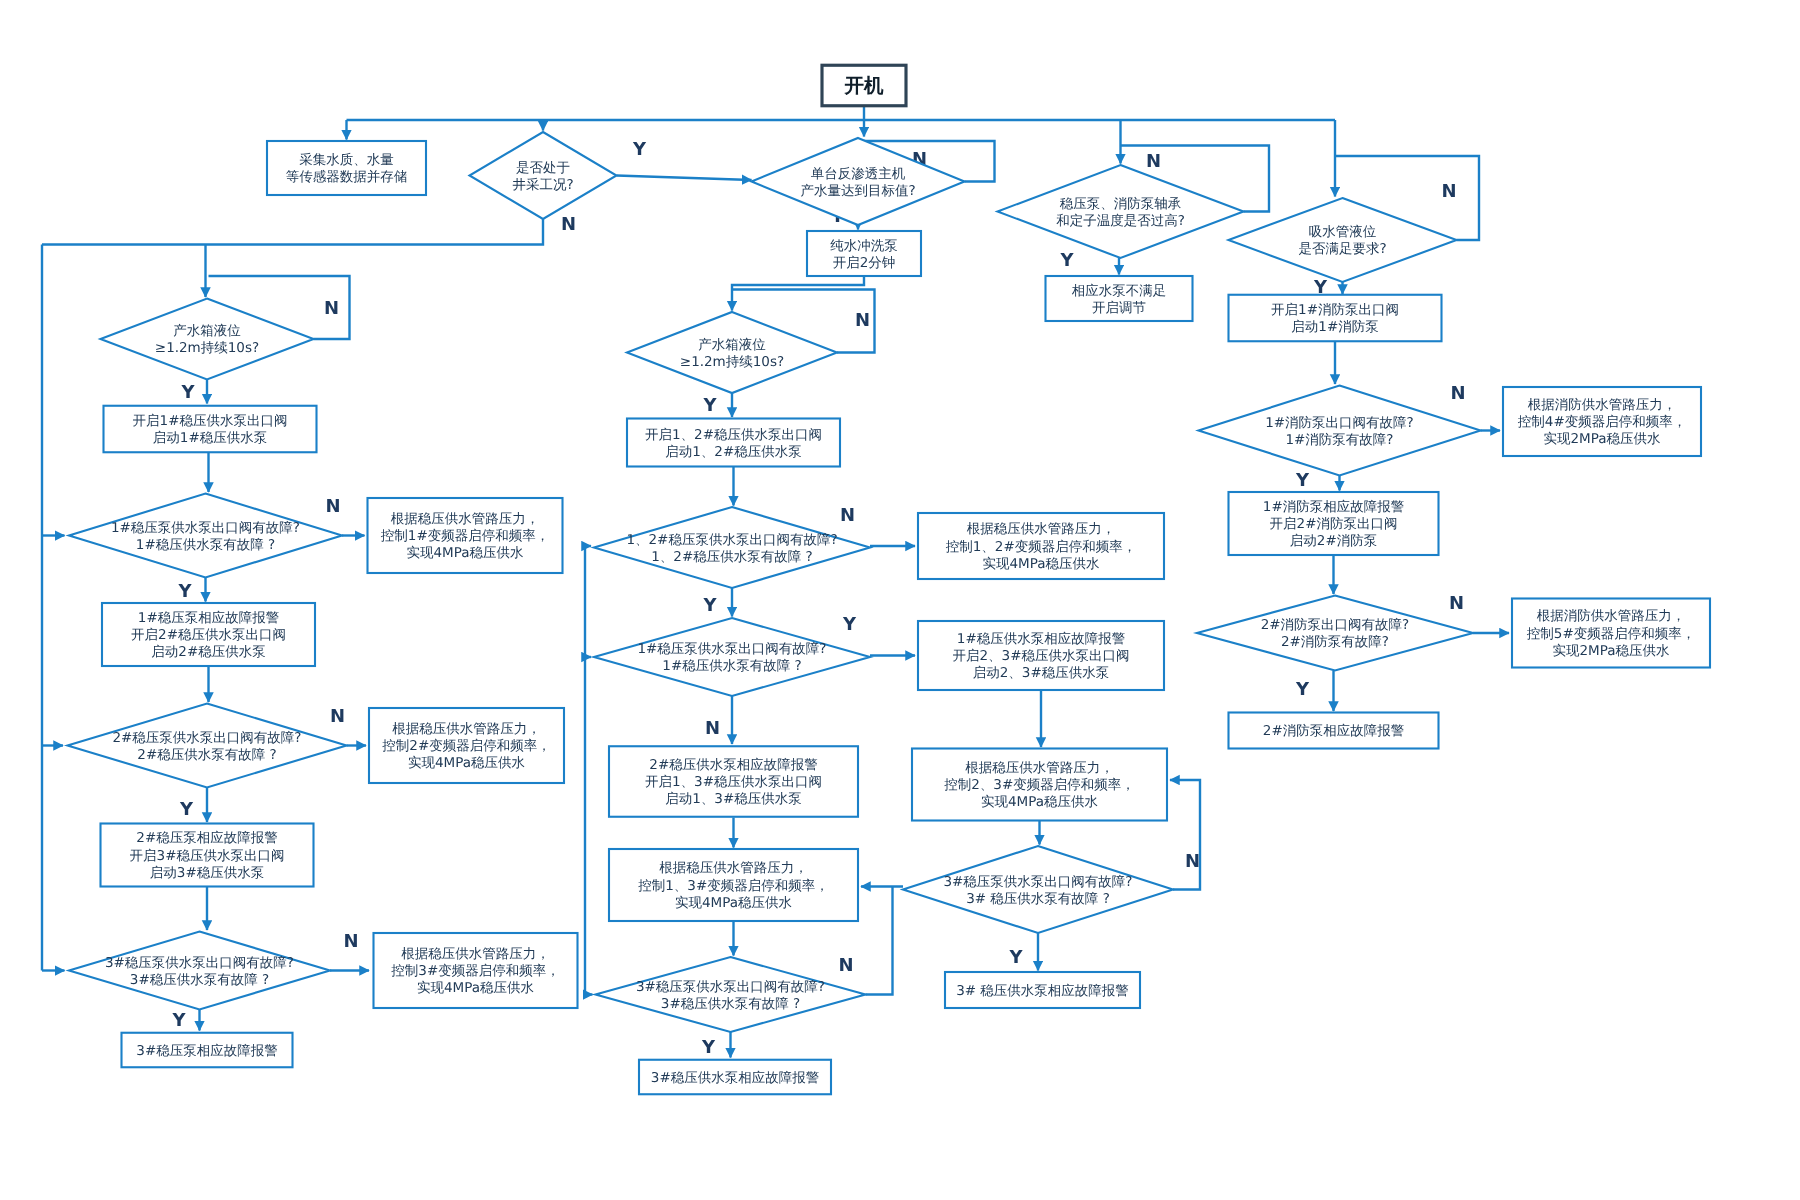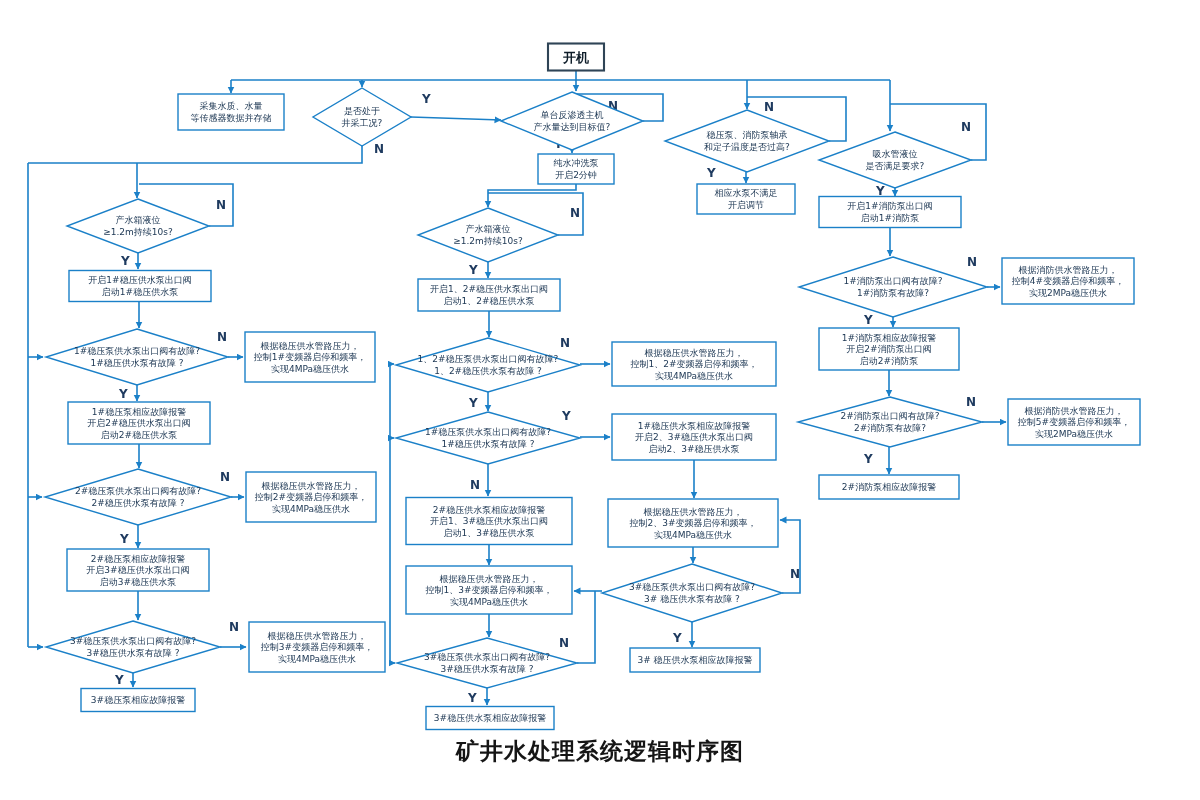--- a/index.html
+++ b/index.html
@@ -263,14 +263,13 @@
         <g>
           <rect x="1008" y="399" width="132" height="46" fill="#ffffff" stroke="#1b80c8" stroke-width="1.4"></rect>
           <text x="1074" y="413.65" fill="#203a56" font-size="9" text-anchor="middle"><tspan x="1074" dy="0">根据消防供水管路压力，</tspan><tspan x="1074" dy="11.5">控制5#变频器启停和频率，</tspan><tspan x="1074" dy="11.5">实现2MPa稳压供水</tspan></text>
         </g>
         <g>
           <rect x="819" y="475" width="140" height="24" fill="#ffffff" stroke="#1b80c8" stroke-width="1.4"></rect>
           <text x="889" y="490.15" fill="#203a56" font-size="9" text-anchor="middle"><tspan x="889" dy="0">2#消防泵相应故障报警</tspan></text>
         </g>
       </g>
     </svg>
-  <div class="diagram-title">矿井水处理系统逻辑时序图</div>
 </div>
 
 </body></html>

